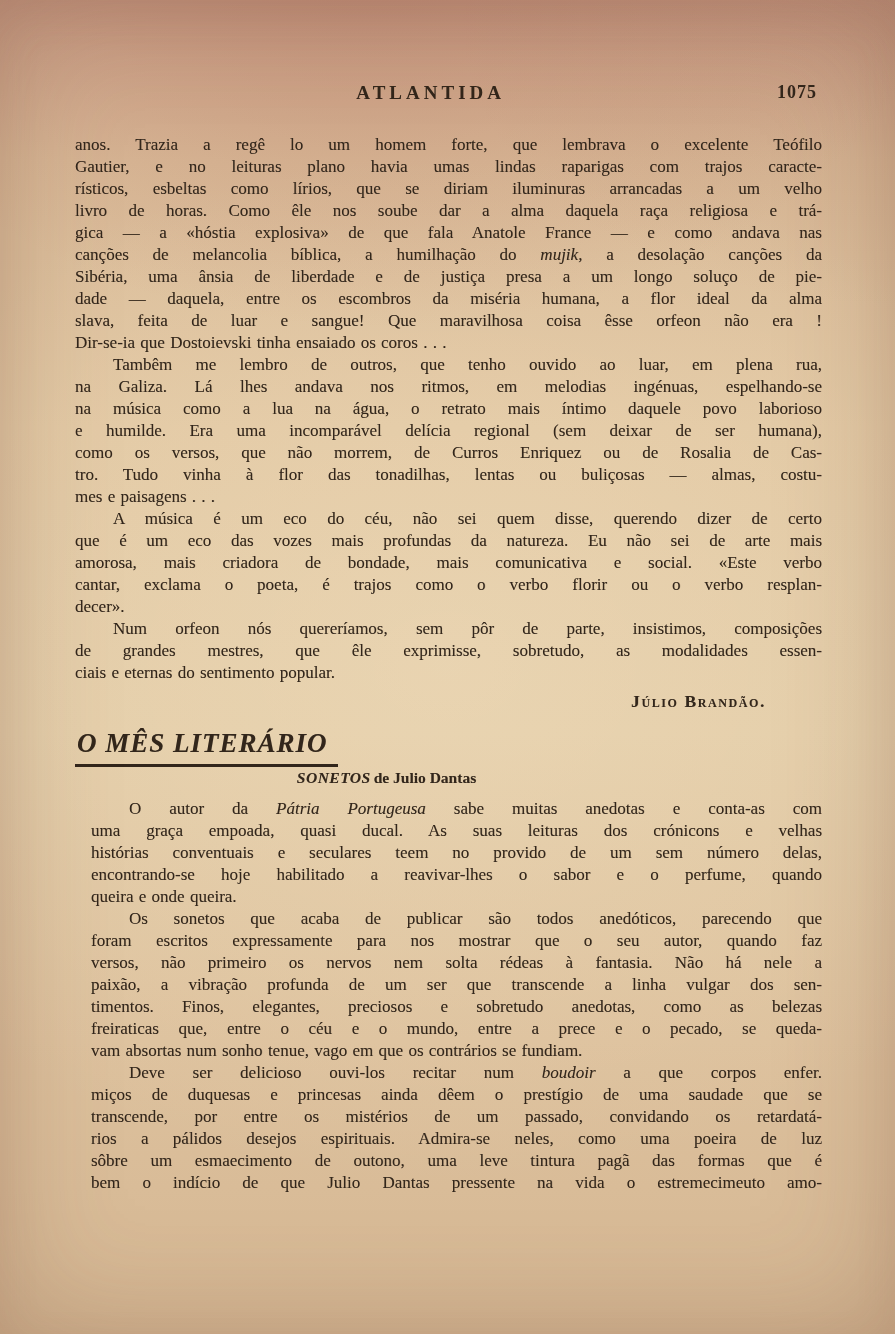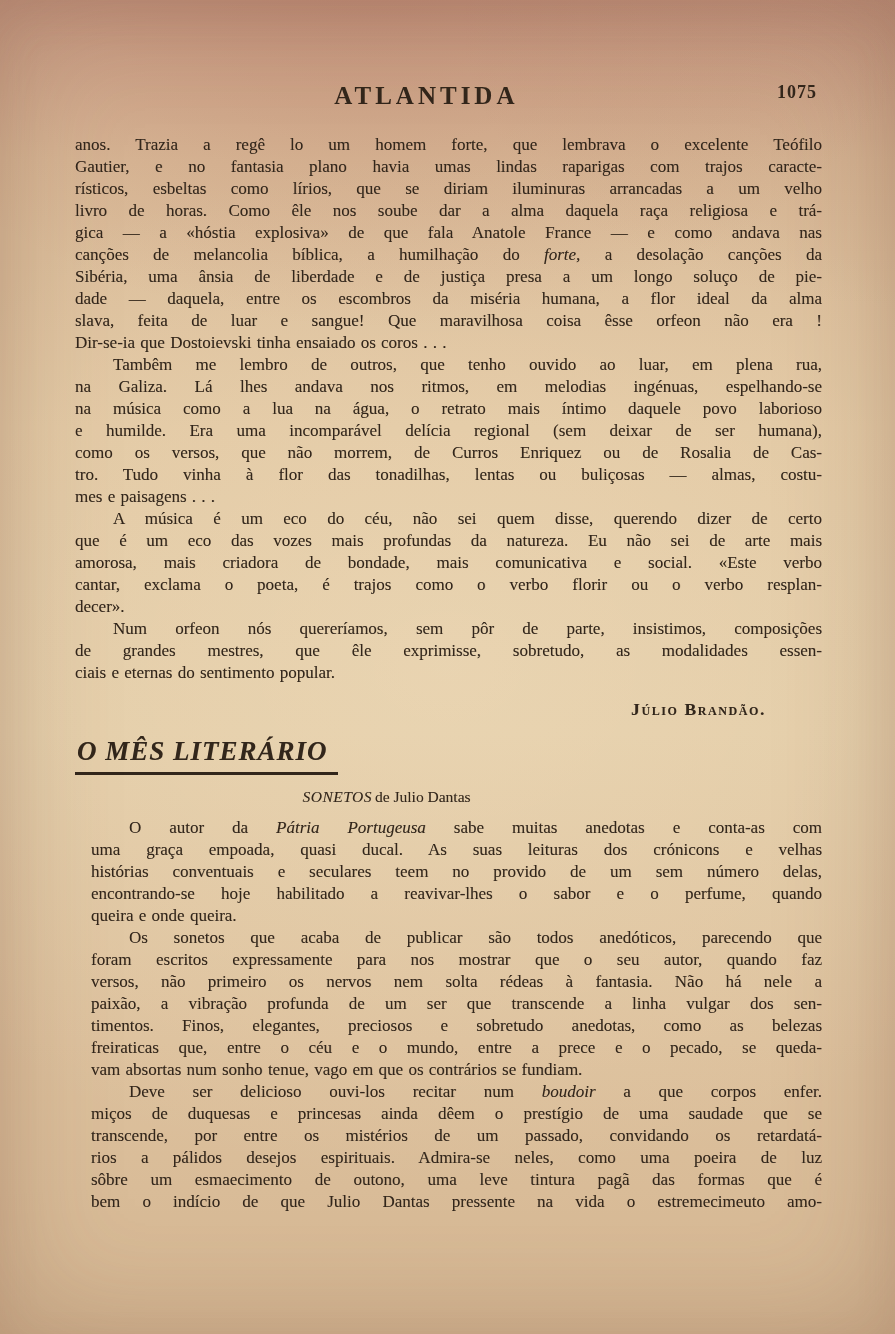--- a/index.html
+++ b/index.html
@@ -18,55 +18,54 @@
   }
   .page::after{
     content:"";position:absolute;inset:0;pointer-events:none;
     box-shadow:inset 0 0 110px 14px rgba(110,70,50,0.22), inset 0 14px 40px rgba(150,90,70,0.12);
   }
   .running-header{
     position:absolute;top:82px;left:75px;right:73px;height:26px;
   }
   .journal-title{
     position:absolute;left:50%;transform:translateX(-62%);
-    font-size:25px;font-weight:600;letter-spacing:4px;white-space:nowrap;
+    font-size:19px;font-weight:600;letter-spacing:4px;white-space:nowrap;
   }
   .page-number{
     position:absolute;right:5px;top:0;font-size:18px;font-weight:600;letter-spacing:1px;
   }
   .text-block{
     position:absolute;top:134px;left:75px;right:73px;
     font-size:17px;line-height:22px;
     text-shadow:0.3px 0.3px 0 rgba(50,38,27,0.28);
   }
   .line{
     text-align:justify;
     -moz-text-align-last:justify;
     text-align-last:justify;
     word-spacing:0.06em;
   }
   .line.last{text-align-last:left;-moz-text-align-last:left;}
   .line.indent{padding-left:38px;}
   .signature{
-    text-align:right;padding-right:56px;margin-top:14px;
+    text-align:right;padding-right:56px;margin-top:6px;
     font-variant:small-caps;font-weight:600;font-size:17.5px;letter-spacing:1.6px;
   }
   .section-heading{
     display:inline-block;
     margin-top:17px;
     font-size:27px;font-style:italic;font-weight:700;letter-spacing:1px;
     padding:0 10px 5px 2px;
     border-bottom:3.5px solid #32261b;
     line-height:1.1;
   }
   .section-subtitle{
-    margin-top:11px;
     text-align:center;
     position:relative;left:-62px;
-    font-size:15.5px;font-weight:400;
+    font-size:15.5px;font-weight:700;
   }
   .section-subtitle .work-title{font-style:italic;letter-spacing:0.5px;}
   .section-subtitle .subtitle-rest{margin-left:3px;}
   .review-block{margin-top:9px;margin-left:16px;}
   .paragraph{margin:0;}
 </style>
 </head>
 <body>
 
 <div class="page">
@@ -74,25 +73,25 @@
   <div class="running-header">
     <span class="journal-title">ATLANTIDA</span>
     <span class="page-number">1075</span>
   </div>
 
   <div class="text-block">
 
     <div id="article-end-paragraphs">
         <div class="paragraph">
           <div class="line"><span>anos. Trazia a regê lo um homem forte, que lembrava o excelente Teófilo</span></div>
-          <div class="line"><span>Gautier, e no fantasia plano havia umas lindas raparigas com trajos caracte-</span></div>
+          <div class="line"><span>Gautier, e no leituras plano havia umas lindas raparigas com trajos caracte-</span></div>
           <div class="line"><span>rísticos, esbeltas como lírios, que se diriam iluminuras arrancadas a um velho</span></div>
           <div class="line"><span>livro de horas. Como êle nos soube dar a alma daquela raça religiosa e trá-</span></div>
           <div class="line"><span>gica — a «hóstia explosiva» de que fala Anatole France — e como andava nas</span></div>
-          <div class="line"><span>canções de melancolia bíblica, a humilhação do </span><i>forte,</i><span> a desolação canções da</span></div>
+          <div class="line"><span>canções de melancolia bíblica, a humilhação do </span><i>mujik,</i><span> a desolação canções da</span></div>
           <div class="line"><span>Sibéria, uma ânsia de liberdade e de justiça presa a um longo soluço de pie-</span></div>
           <div class="line"><span>dade — daquela, entre os escombros da miséria humana, a flor ideal da alma</span></div>
           <div class="line"><span>slava, feita de luar e sangue! Que maravilhosa coisa êsse orfeon não era !</span></div>
           <div class="line last"><span>Dir-se-ia que Dostoievski tinha ensaiado os coros . . .</span></div>
         </div>
         <div class="paragraph">
           <div class="line indent"><span>Tambêm me lembro de outros, que tenho ouvido ao luar, em plena rua,</span></div>
           <div class="line"><span>na Galiza. Lá lhes andava nos ritmos, em melodias ingénuas, espelhando-se</span></div>
           <div class="line"><span>na música como a lua na água, o retrato mais íntimo daquele povo laborioso</span></div>
           <div class="line"><span>e humilde. Era uma incomparável delícia regional (sem deixar de ser humana),</span></div>

